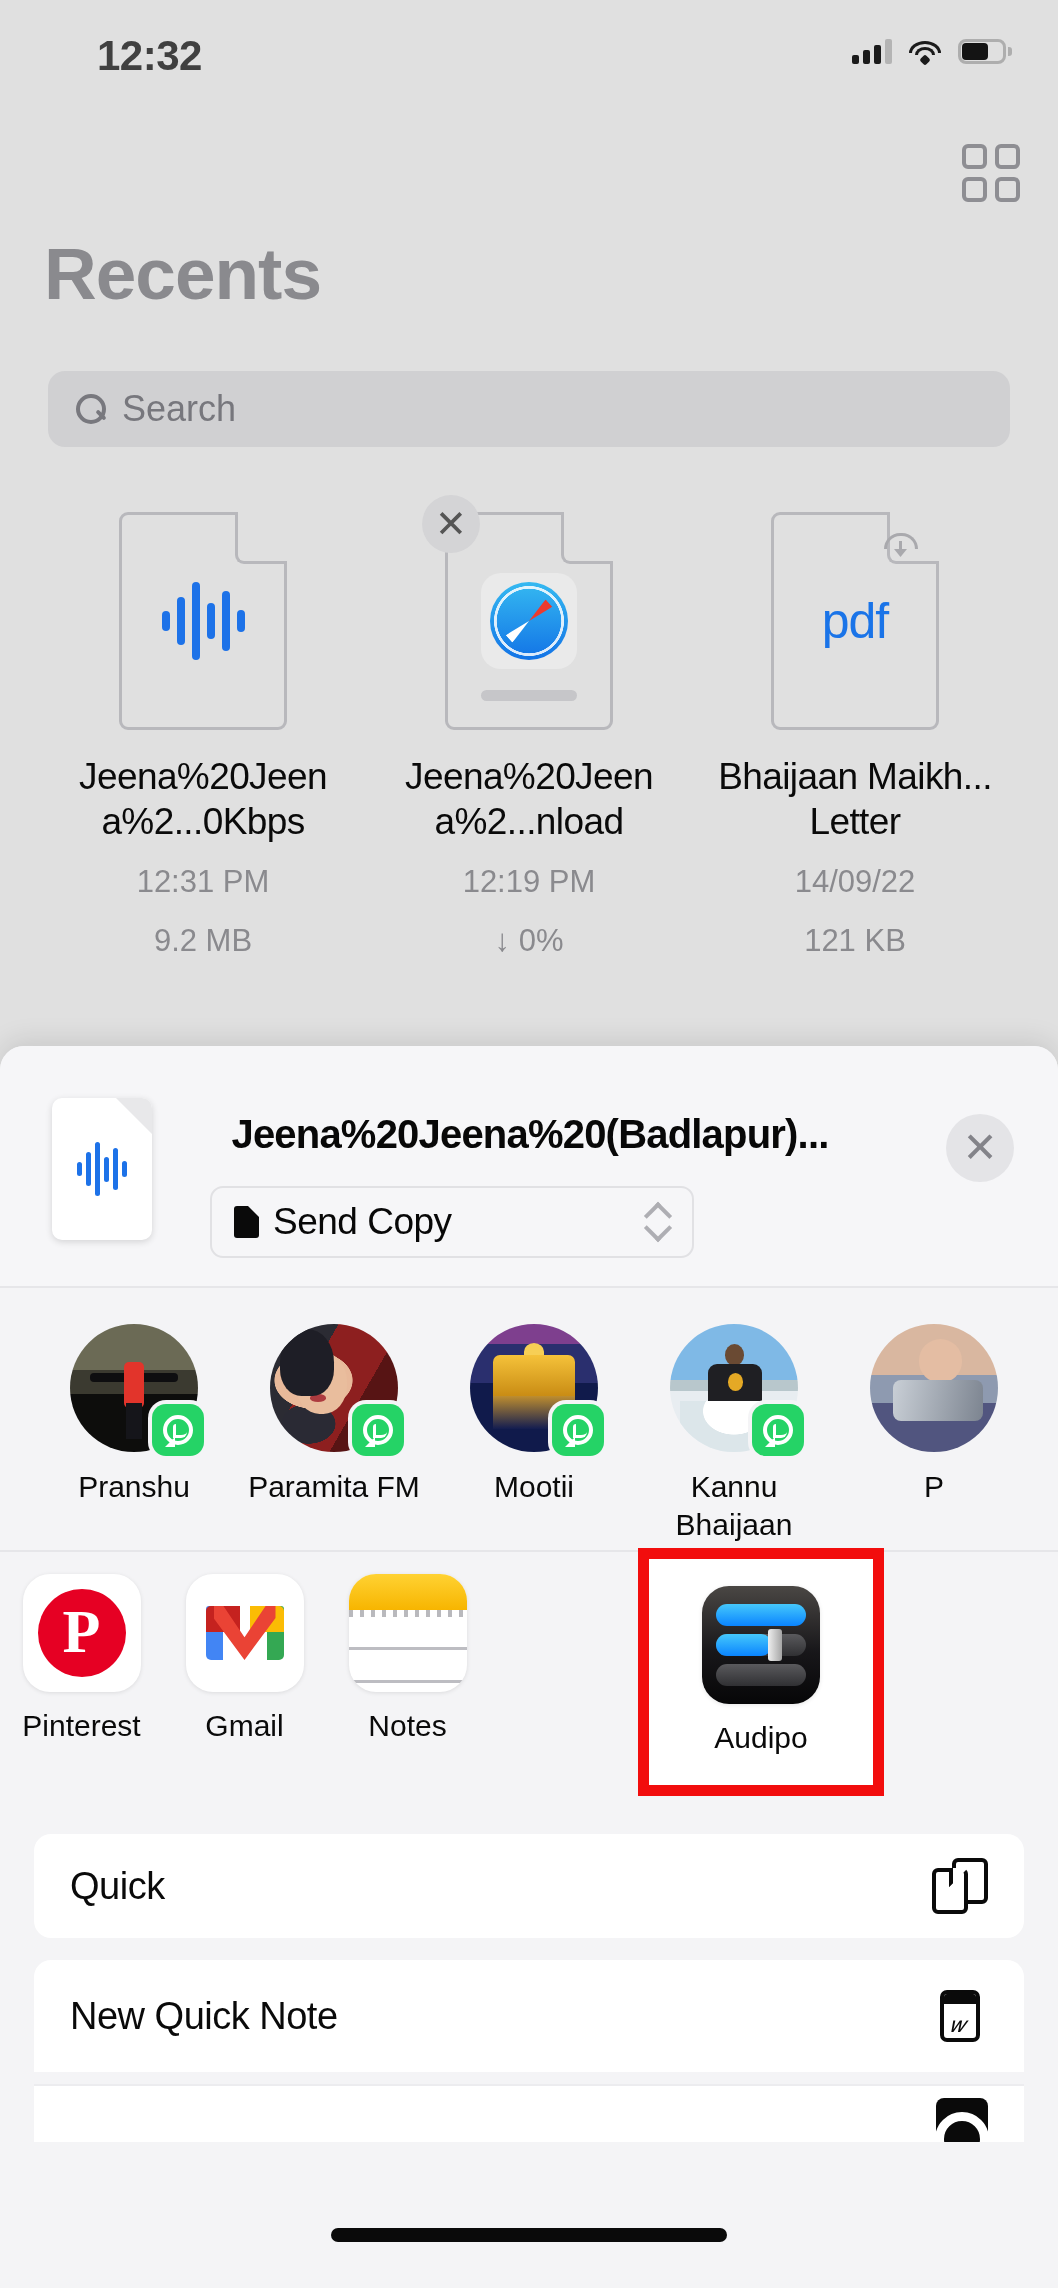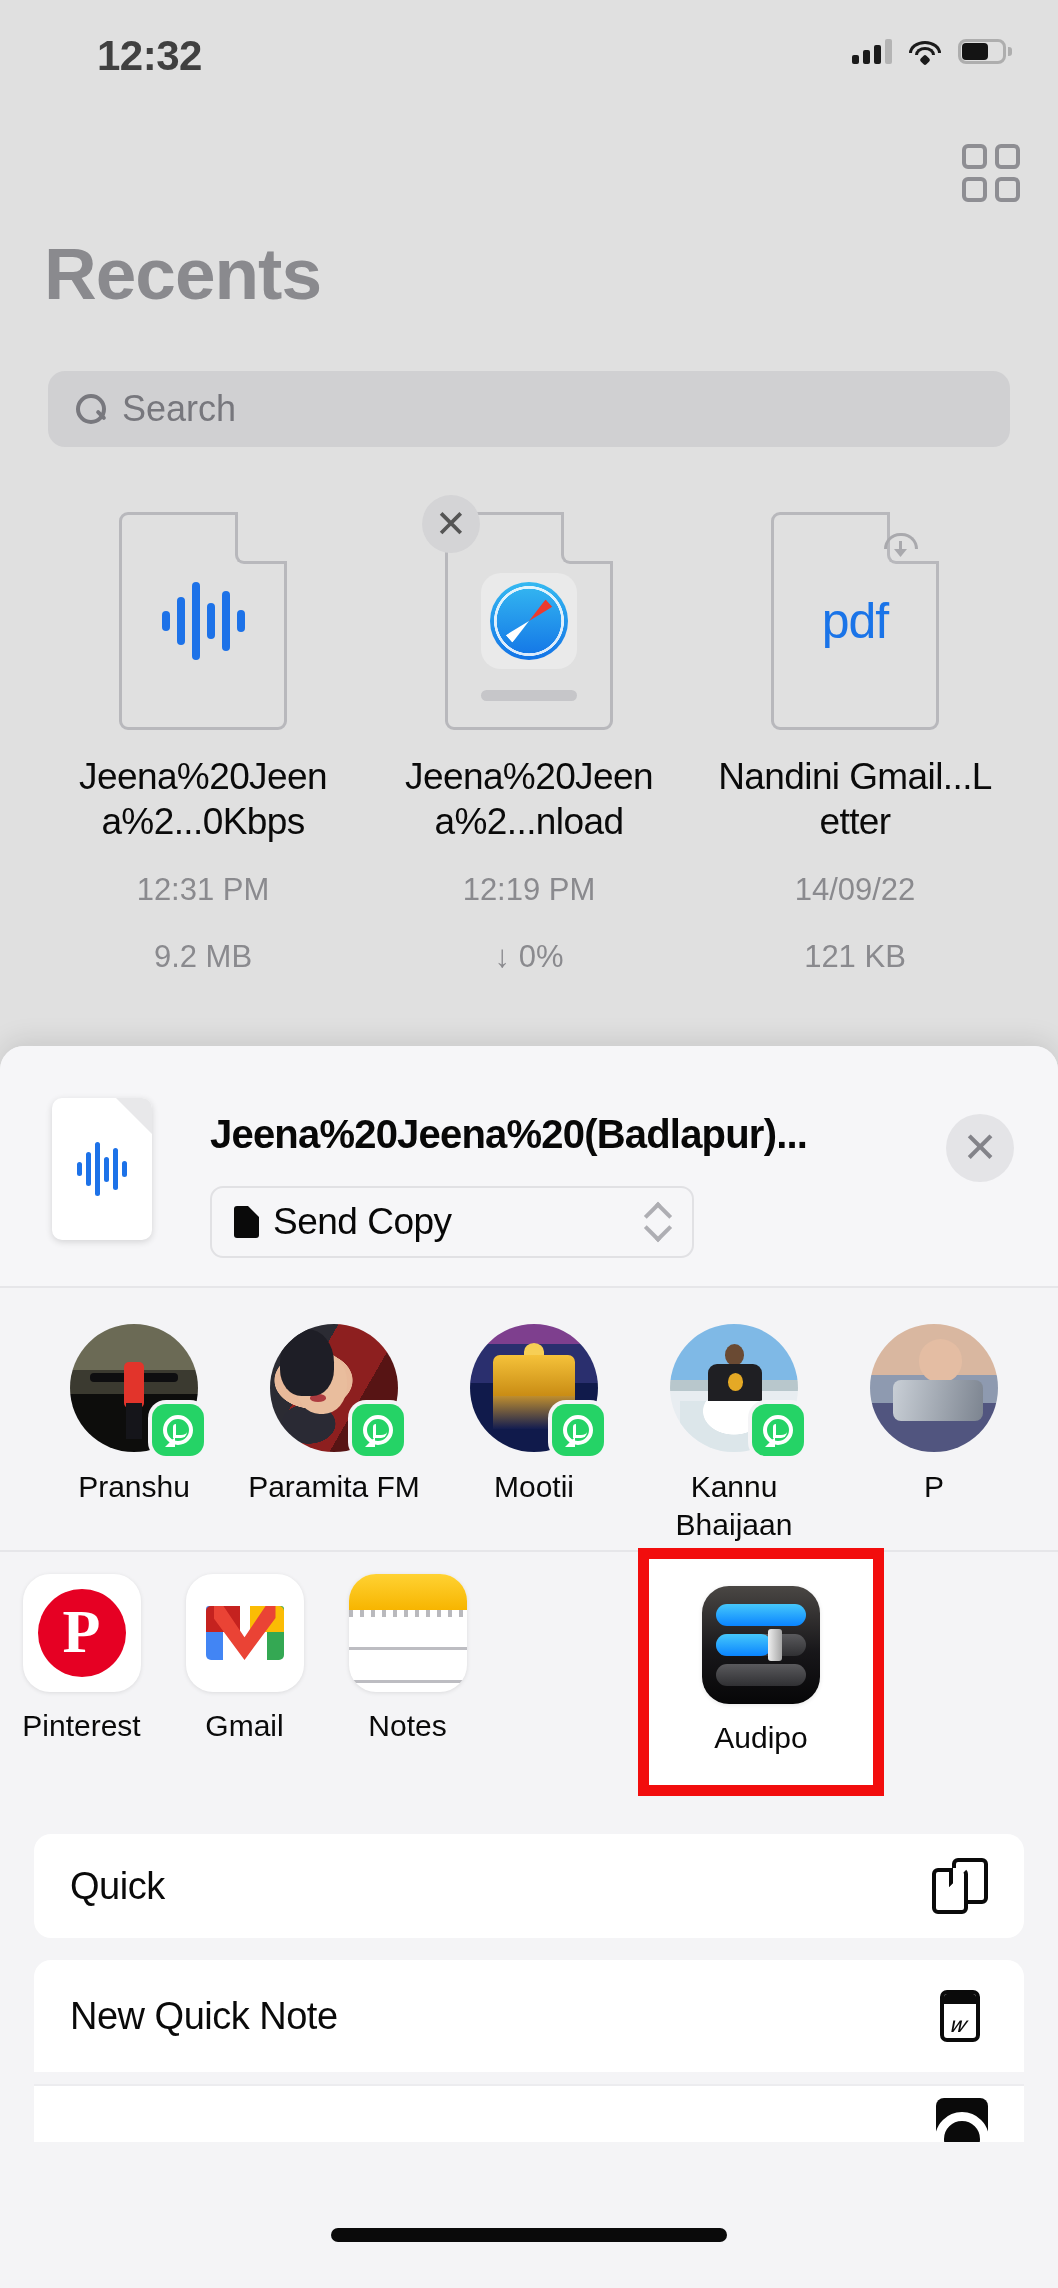--- a/index.html
+++ b/index.html
@@ -135,21 +135,21 @@
 
   .x-badge {
     position:absolute; left:-26px; top:-20px; width:58px; height:58px;
     background:#d4d4d6; border-radius:50%;
     display:flex; align-items:center; justify-content:center;
     font-size:38px; color:#555; line-height:1;
   }
 
   .fname { margin-top:24px; font-size:37px; color:#0a0a0a; text-align:center;
            line-height:1.22; letter-spacing:-0.6px; word-break:break-all; }
-  .fmeta { margin-top:26px; font-size:31px; color:#8a8a8e; text-align:center; line-height:1.3; }
+  .fmeta { margin-top:18px; font-size:31px; color:#8a8a8e; text-align:center; line-height:1.3; }
 
   
   .sheet {
     position:absolute; left:0; top:1046px; width:1058px; height:1242px;
     background:#f4f4f6; border-radius:24px 24px 0 0;
     box-shadow:0 -6px 26px rgba(0,0,0,.10);
     overflow:hidden;
   }
 
   .sheet-header { position:relative; height:240px; background:#f6f6f8; }
@@ -165,21 +165,21 @@
   .sh-thumb .waveform i { width:5px; }
   .sh-thumb .waveform i:nth-child(1){height:14px;}
   .sh-thumb .waveform i:nth-child(2){height:34px;}
   .sh-thumb .waveform i:nth-child(3){height:54px;}
   .sh-thumb .waveform i:nth-child(4){height:25px;}
   .sh-thumb .waveform i:nth-child(5){height:42px;}
   .sh-thumb .waveform i:nth-child(6){height:16px;}
 
   .sh-title { position:absolute; left:210px; top:66px; width:640px;
     font-size:40px; font-weight:bold; color:#080808; letter-spacing:-0.8px;
-    white-space:nowrap; overflow:hidden; }
+    white-space:nowrap; overflow:hidden;text-align:center; }
   .sh-opt {
     position:absolute; left:210px; top:140px; width:484px; height:72px;
     border:2px solid #e1e1e4; border-radius:13px; background:#f6f6f8;
     display:flex; align-items:center; padding:0 22px; gap:14px;
   }
   .sh-opt .doc-mini { width:25px; height:32px; background:#0a0a0a;
     border-radius:3px; position:relative; flex:none; }
   .sh-opt .doc-mini::after{ content:""; position:absolute; right:0; top:0; width:11px; height:11px;
     background:#f6f6f8; clip-path:polygon(100% 0, 0 0, 100% 100%); }
   .sh-opt .lbl { font-size:37px; color:#080808; letter-spacing:-0.5px; }
@@ -424,21 +424,21 @@
     <div class="file-cell">
       <div class="doc-shape">
         <div class="fold"></div>
         <div class="pdf-label">pdf</div>
         <div class="cloud-dl">
           <div class="c1"></div>
             <div class="ar"></div>
             <div class="ah"></div>
         </div>
       </div>
-      <div class="fname">Nandini Gmail...Letter</div>
+      <div class="fname">Bhaijaan Maikh...Letter</div>
       <div class="fmeta">14/09/22</div>
       <div class="fmeta">121 KB</div>
     </div>
 
   </div>
 </div>
 
 <div class="sheet">
 
   <div class="sheet-header">

